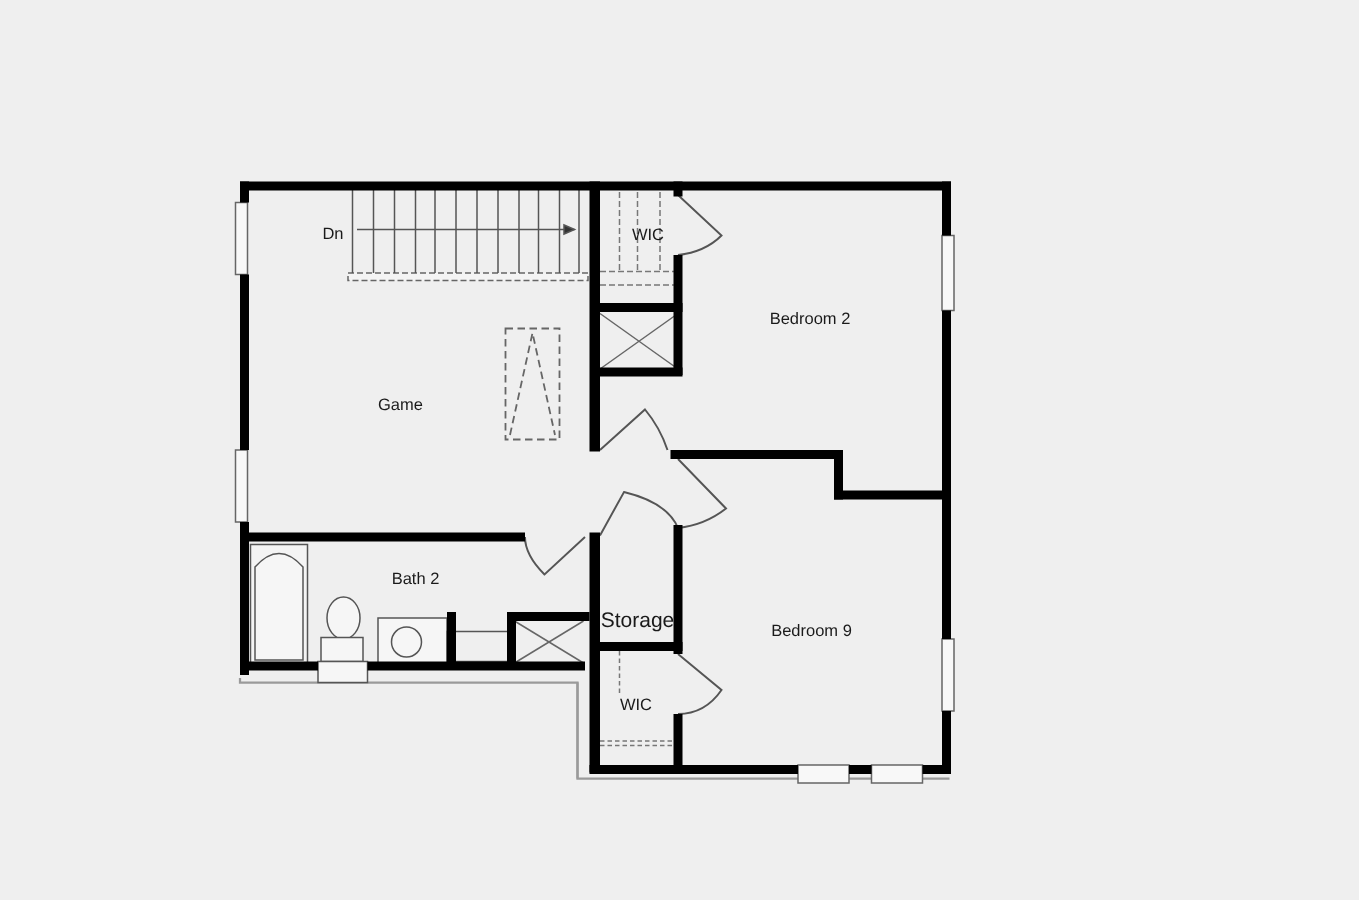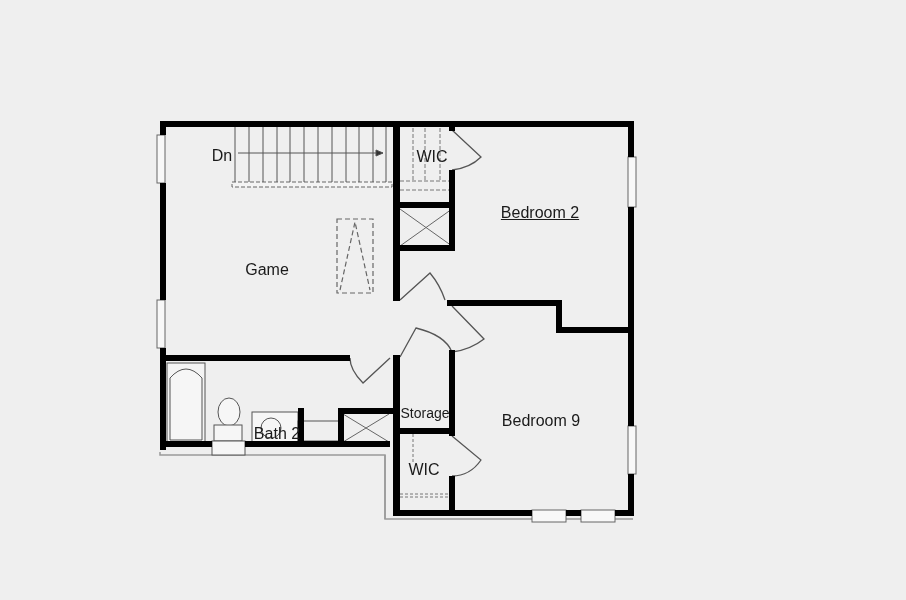--- a/index.html
+++ b/index.html
@@ -1,18 +1,18 @@
 <!DOCTYPE html>
 <html><head>
 <meta charset="utf-8">
 <style>
   html, body { margin:0; padding:0; }
   body { width:906px; height:600px; background:#efefef; overflow:hidden; position:relative; font-family:"Liberation Sans", sans-serif; }
   svg { position:absolute; left:0; top:0; }
-  .lbl { position:absolute; color:#1a1a1a; font-size:16px; white-space:nowrap; transform:translate(-50%,-50%); }
+  .lbl { position:absolute; color:#1a1a1a; font-size:11px; white-space:nowrap; transform:translate(-50%,-50%); }
   .lbl.small { font-size:14px; }
 </style>
 </head>
 <body>
 
 <svg width="906" height="600" viewBox="0 0 906 600">
 
   <g stroke="#9a9a9a" stroke-width="1.5" fill="none">
     <polyline points="160,452 160,455 385,455 385,519 633,519"></polyline>
     <line x1="385" y1="455" x2="385" y2="519"></line>
@@ -130,18 +130,18 @@
     <rect x="160" y="355" width="190" height="6"></rect>
 
     <rect x="338" y="408" width="55" height="6"></rect>
     <rect x="338" y="408" width="6" height="38"></rect>
     <rect x="298" y="408" width="6" height="38"></rect>
   </g>
 </svg>
 
 <div class="lbl" style="left:222px; top:156px;">Dn</div>
 <div class="lbl" style="left:267px; top:270px;">Game</div>
-<div class="lbl" style="left:540px; top:213px;text-decoration:underline;">Bedroom 2</div>
+<div class="lbl" style="left:540px; top:213px;">Bedroom 2</div>
 <div class="lbl" style="left:541px; top:421px;">Bedroom 9</div>
-<div class="lbl" style="left:277px; top:386px;margin-top:48px;">Bath 2</div>
+<div class="lbl" style="left:277px; top:386px;">Bath 2</div>
 <div class="lbl small" style="left:425px; top:413px;">Storage</div>
 <div class="lbl" style="left:432px; top:157px;">WIC</div>
 <div class="lbl" style="left:424px; top:470px;">WIC</div>
 
 </body></html>

